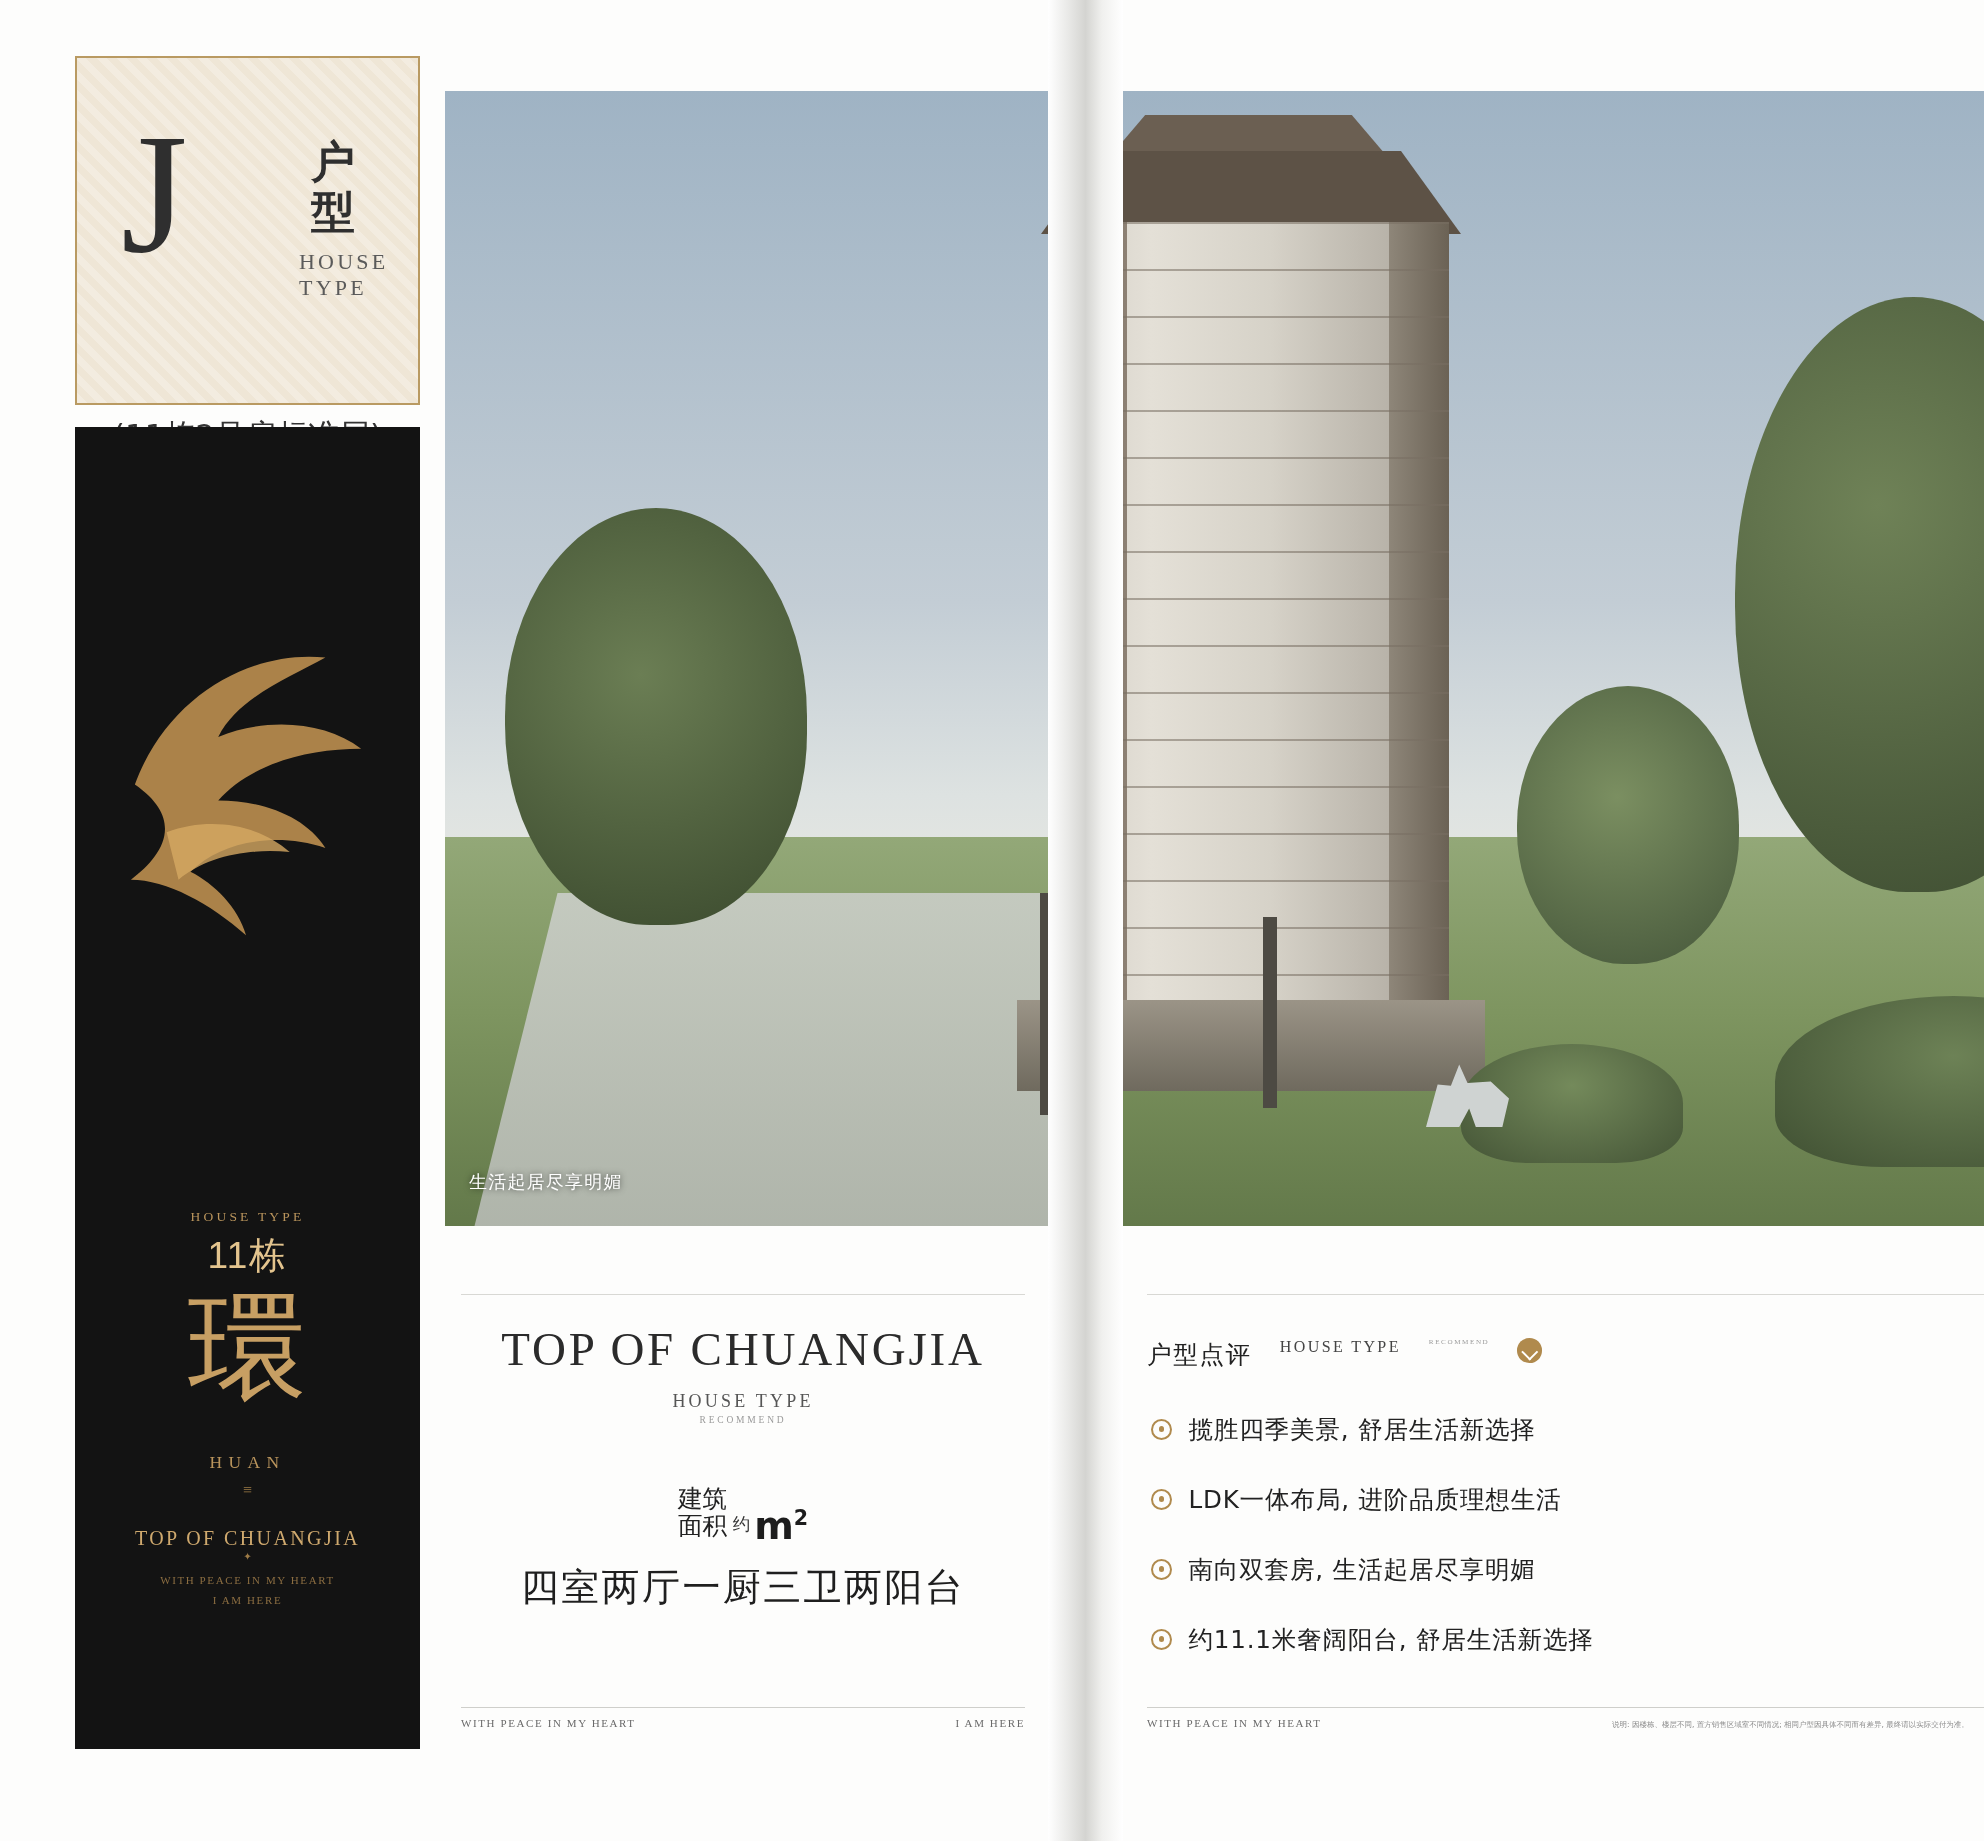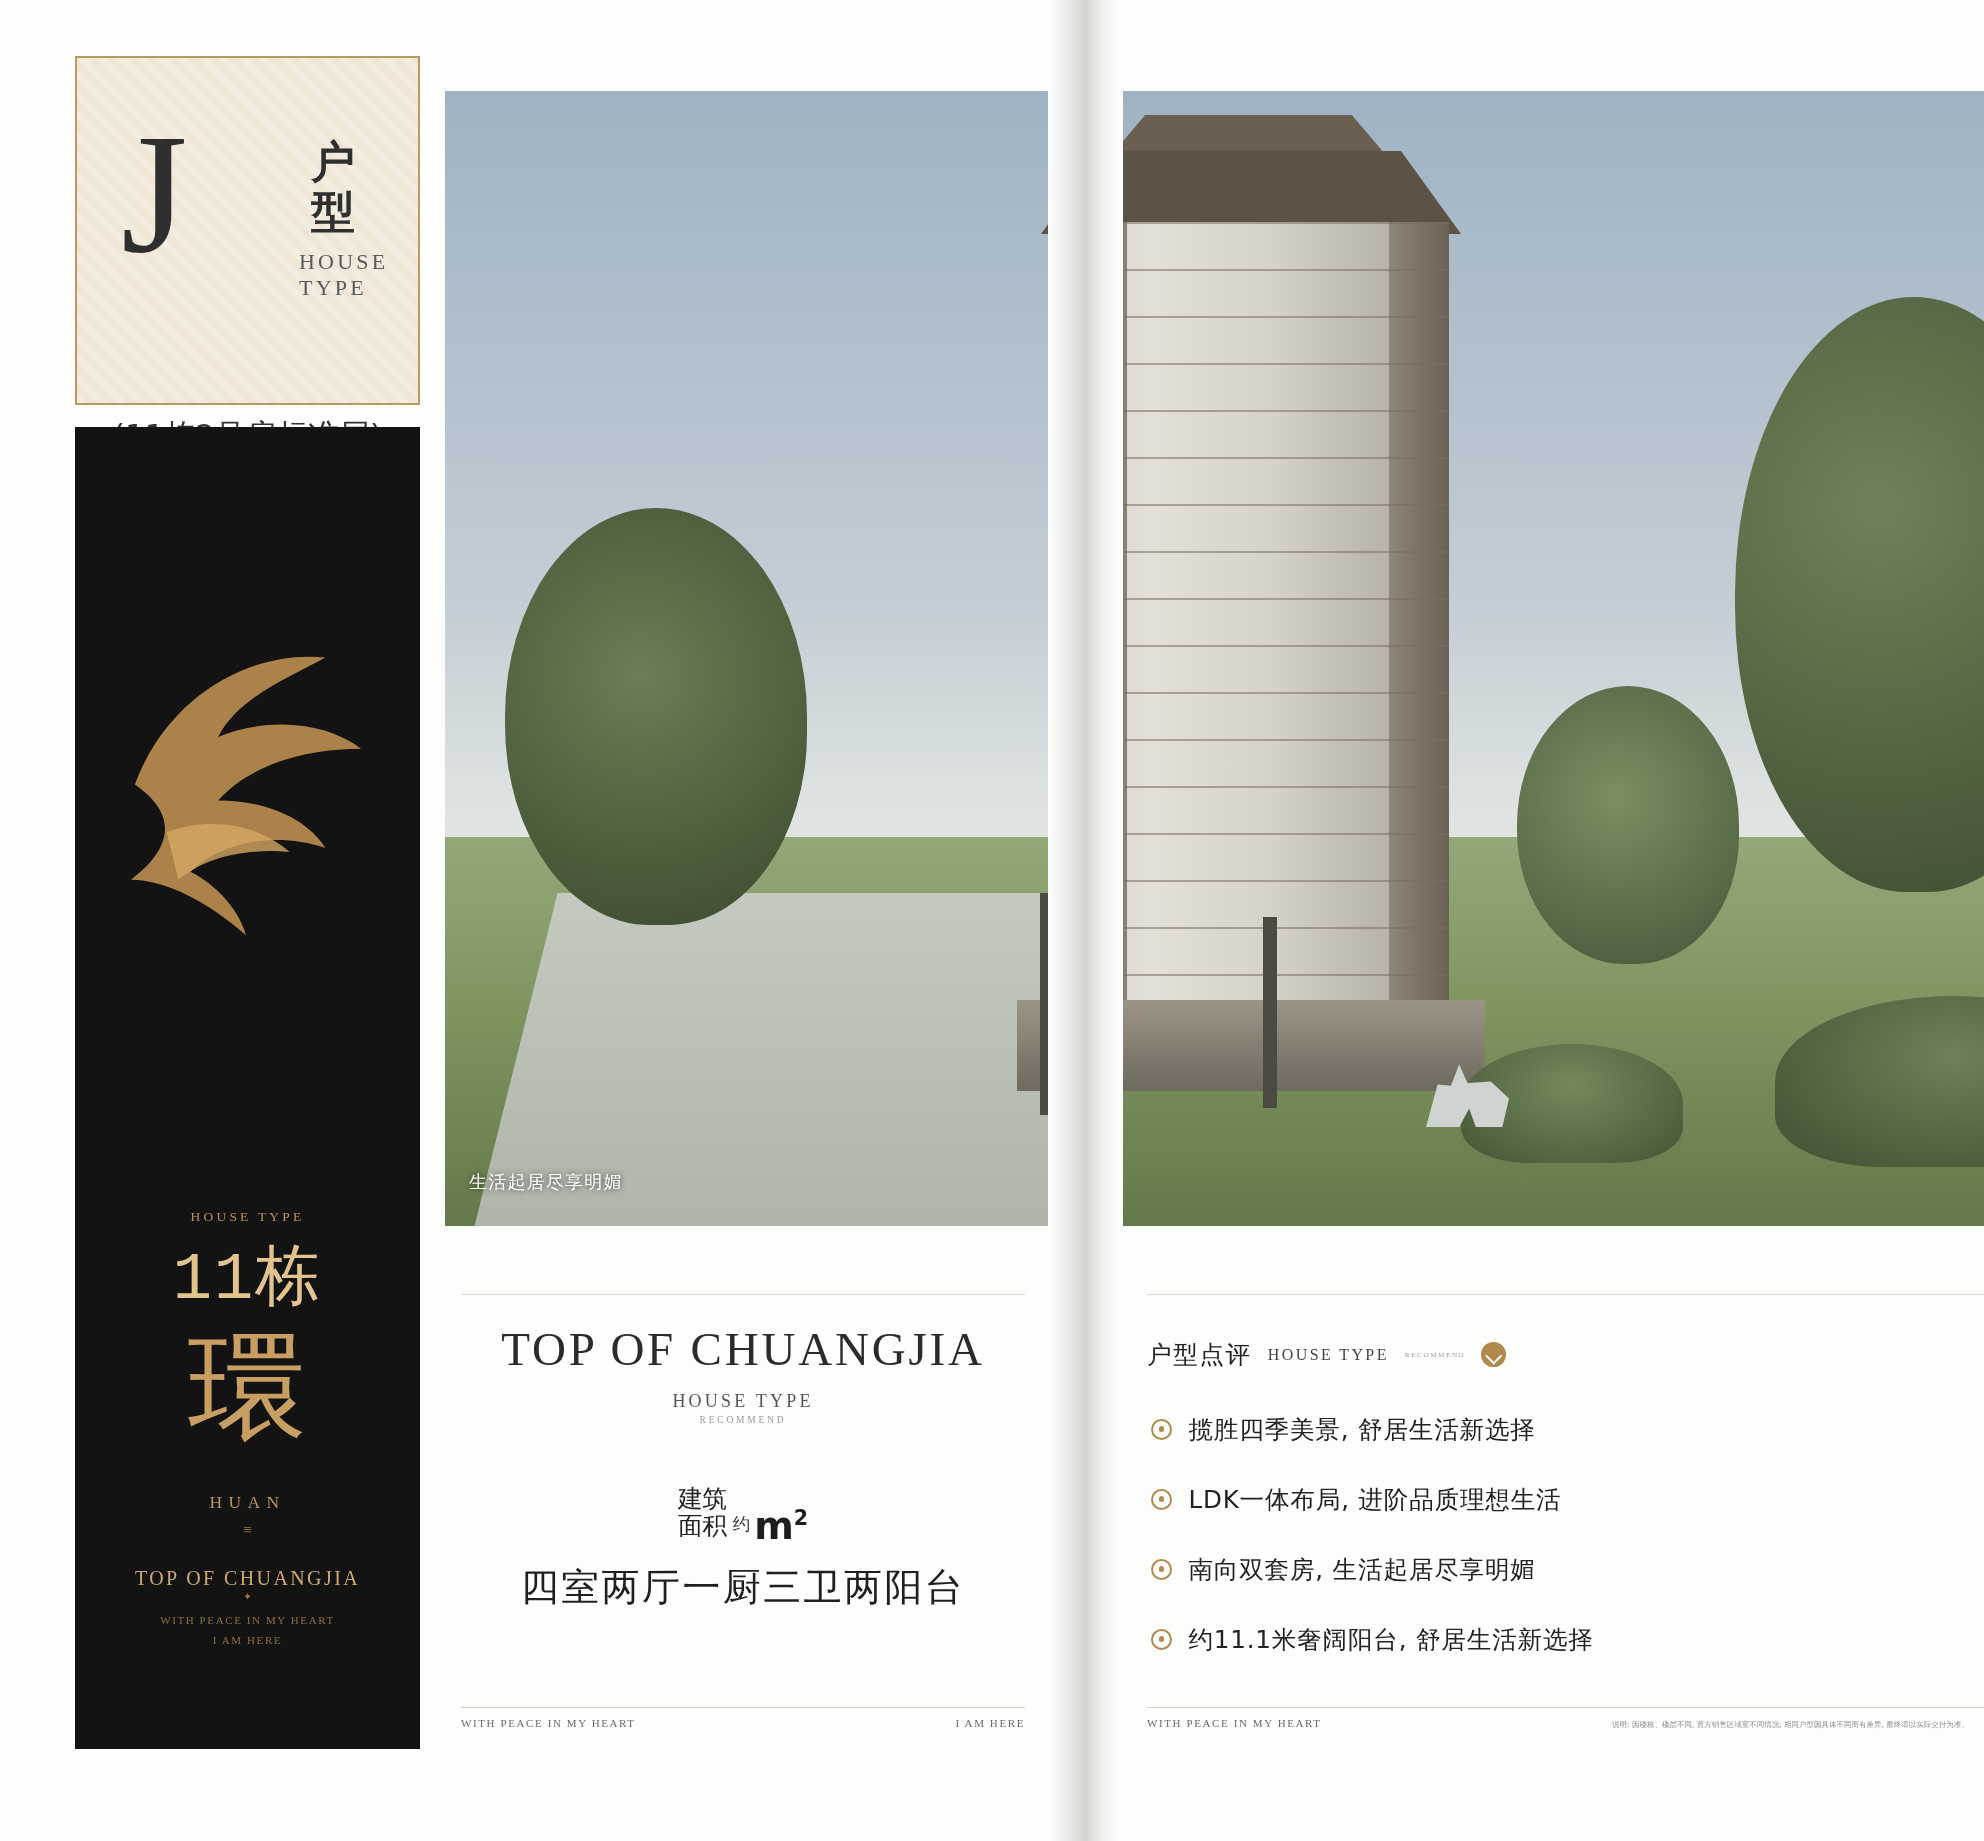--- a/index.html
+++ b/index.html
@@ -54,22 +54,22 @@
     background:#131313; overflow:hidden;
   }
   .gold-brush {
     position:absolute; left:44px; top:151px; width:258px; height:417px;
   }
   .gold-brush svg { width:100%; height:100%; }
   .seal-wrap {
     position:absolute; left:0; top:782px; width:345px; text-align:center; color:#cba46a;
   }
   .seal-top-en { font-size:13.5px; letter-spacing:3.2px; color:#b9945c; }
-  .seal-no { font-size:66px; letter-spacing:1.6px; color:#e3c48e; margin-top:5.6px;
-             font-family:Liberation Mono, monospace;}
+  .seal-no { font-size:37px; letter-spacing:1.6px; color:#e3c48e; margin-top:5.6px;
+             font-family:Liberation Sans, sans-serif;}
   .seal-big { font-size:119px; line-height:119px; color:#c79f63; font-family:"Liberation Serif",serif; margin-top:8px;}
   .seal-huan { font-size:17.5px; letter-spacing:6.4px; color:#b9945c; margin-top:44px; }
   .seal-mark { font-size:16px; color:#9d7b46; margin-top:8.7px;}
   .seal-brand { font-size:20px; letter-spacing:2.4px; color:#cfa96e; margin-top:28px;}
   .seal-star { font-size:10.3px; color:#9d7b46; }
   .seal-small { font-size:11px; letter-spacing:1.6px; color:#8b6d41; margin-top:8.7px; line-height:18px;}
 
   
   .hero {
     position:absolute; left:445px; top:91px; width:1679px; height:1135px;
@@ -154,21 +154,21 @@
   }
   .rule-left { position:absolute; left:461px; top:1707px; width:564px; height:0.8px; background:#cfcfcb;}
   .foot-left {
     position:absolute; left:461px; top:1717px; width:564px;
     display:flex; justify-content:space-between; font-size:11px; letter-spacing:1.6px; color:#6a6a6a;
   }
   .thin-rule-top-left { position:absolute; left:461px; top:1294px; width:564px; height:0.4px; background:#d8d8d4;}
 
   
   .mid-rule { position:absolute; left:1147px; top:1294px; width:937px; height:0.4px; background:#d8d8d4;}
-  .mid-head { position:absolute; left:1147px; top:1338px; display:flex; align-items:center; gap:16px;}
+  .mid-head { position:absolute; left:1147px; top:1338px; display:flex; align-items:flex-start; gap:28px;}
   .mid-head-cn { font-size:24.6px; letter-spacing:1.6px; color:#222; font-family:"DejaVu Sans",sans-serif;}
   .mid-head-en { font-size:16px; letter-spacing:2.4px; color:#444; }
   .mid-head-en2 { font-size:7.1px; letter-spacing:1.6px; color:#9c9c9c; }
   .circle-chev {
     width:24.6px; height:24.6px; border-radius:50%; background:#b08a4d; position:relative; flex:none;
   }
   .circle-chev:after{
     content:""; position:absolute; left:7.1px; top:8px; width:9.5px; height:9.5px;
     border-right:2px solid #fff; border-bottom:2px solid #fff; transform:rotate(45deg);
   }

